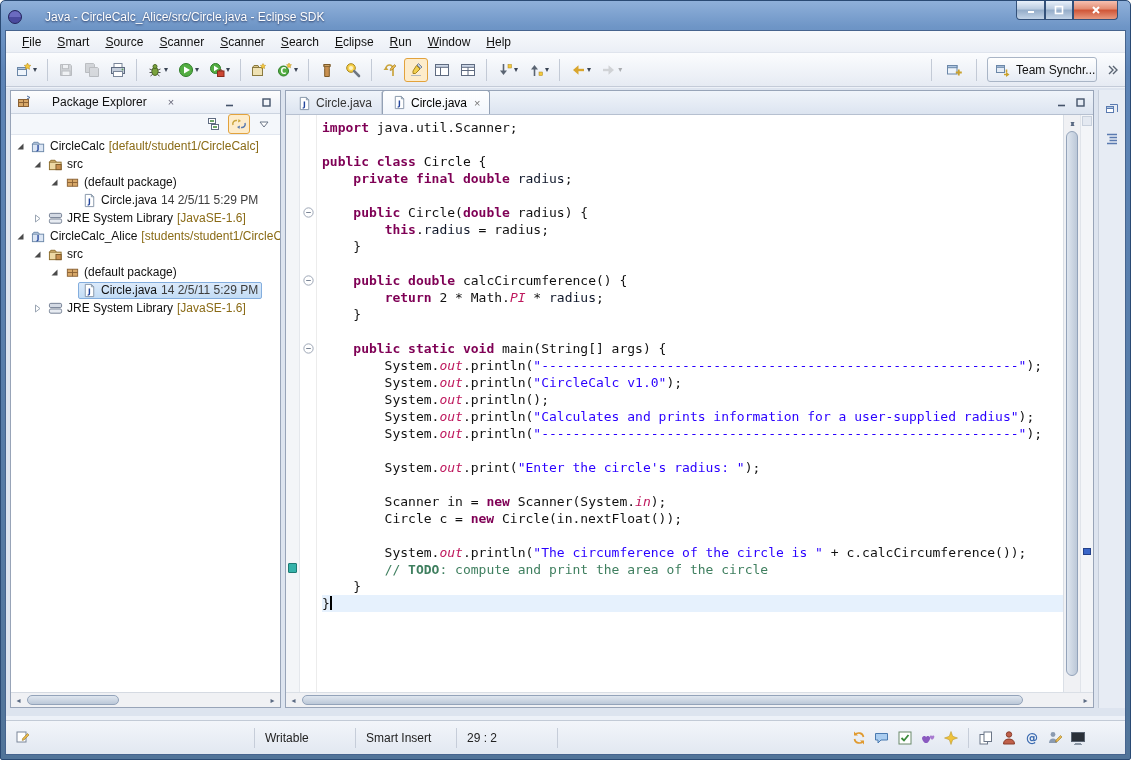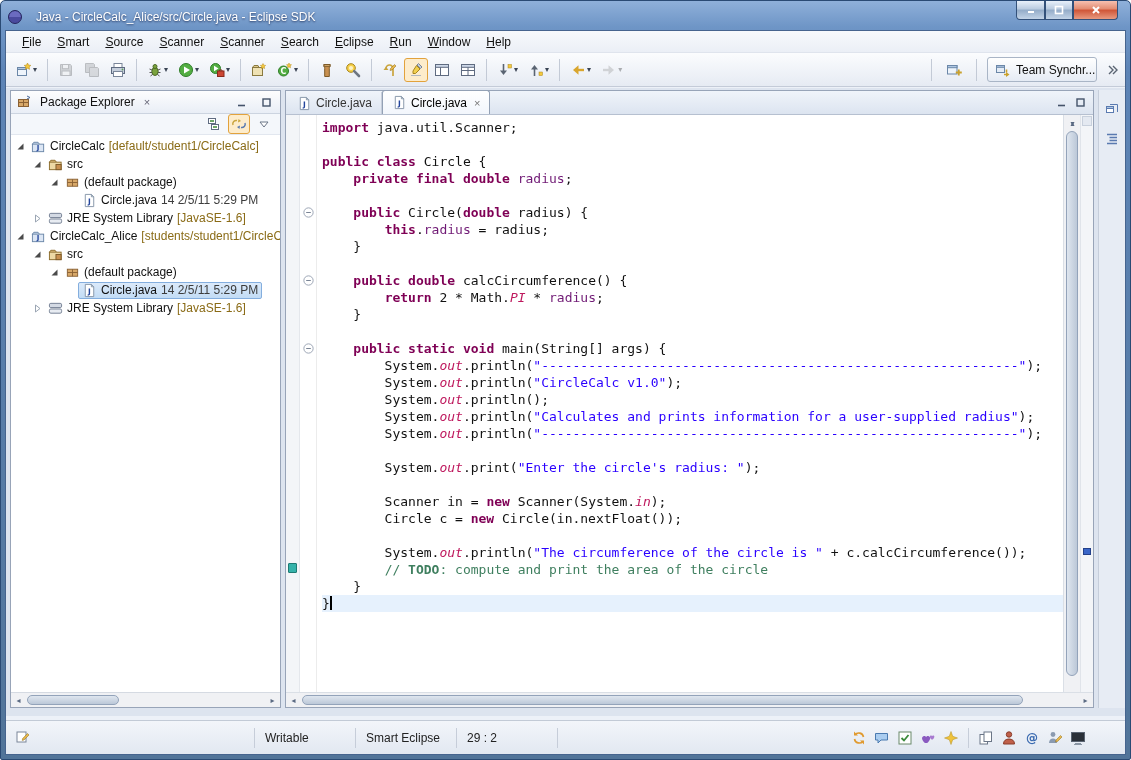--- a/index.html
+++ b/index.html
@@ -4,21 +4,21 @@
 <style>
   * { margin:0; padding:0; box-sizing:border-box; }
   html,body { width:1131px; height:760px; overflow:hidden; }
   body { font-family:"Liberation Sans","DejaVu Sans",sans-serif; font-size:12px; color:#111; }
 
   
   .frame { position:absolute; inset:0; border-radius:5px 5px 2px 2px;
     background:linear-gradient(180deg,#8fb0da 0px,#73a dummy,#6e95c6 26px,#5d84b6 70px,#55799f 100%);
     background:linear-gradient(180deg,#8fb0da 0px,#6e95c6 26px,#5d84b6 70px,#517499 100%);
     border:1px solid #2a4a74; }
-  .titlebar { position:absolute; top:3px; left:6px; right:6px; height:26px; display:flex; align-items:center; gap:13px; }
+  .titlebar { position:absolute; top:3px; left:6px; right:6px; height:26px; display:flex; align-items:center; gap:22px; }
   .title-text { color:#fff; text-shadow:0 1px 2px rgba(10,20,60,.7); }
   .win-controls { position:absolute; right:6px; top:-3px; display:flex; }
   .wbtn { height:19px; display:flex; align-items:center; justify-content:center;
     border:1px solid #33517a; border-top:none; }
   .wbtn.min { width:29px; border-radius:0 0 0 4px; background:linear-gradient(#e8f0fa,#b9cbe0 45%,#93abc8 50%,#c3d4e7); }
   .wbtn.max { width:28px; background:linear-gradient(#e8f0fa,#b9cbe0 45%,#93abc8 50%,#c3d4e7); }
   .wbtn.close { width:45px; border-radius:0 0 4px 0; background:linear-gradient(#f6c0b0,#e28a70 45%,#cf5436 50%,#e89a80); }
 
   .content { position:absolute; top:29px; left:4px; right:4px; bottom:4px; background:#edf1f8; border:1px solid #46648e; }
 
@@ -45,21 +45,21 @@
 
   .icn { width:16px; height:16px; flex:none; }
   .icn.t { width:15px; height:15px; }
   svg text { font-family:"DejaVu Sans",sans-serif; }
 
   
   .main { position:absolute; top:57px; bottom:38px; left:0; right:0; background:#dde4ef; }
 
   
   .explorer { position:absolute; left:4px; top:2px; bottom:8px; width:271px; background:#fff; border:1px solid #98a4b8; }
-  .view-header { height:23px; display:flex; align-items:center; gap:8px; padding:0 5px;
+  .view-header { height:23px; display:flex; align-items:center; gap:20px; padding:0 5px;
     background:linear-gradient(#fdfdfe,#e9eef6); border-bottom:1px solid #ccd4e0; }
   .view-close { color:#667; font-size:11px; margin-left:1px; }
   .spacer { flex:1; }
   .mini-btn { width:17px; height:15px; display:inline-flex; align-items:center; justify-content:center; }
   .view-toolbar { height:21px; display:flex; justify-content:flex-end; align-items:center; gap:3px; padding:0 5px;
     background:#f4f7fb; border-bottom:1px solid #e2e7ef; }
   .tree { position:absolute; top:46px; bottom:15px; left:0; right:0; overflow:hidden; }
   .tree-row { height:18px; display:flex; align-items:center; white-space:nowrap; }
   .exp { width:11px; height:11px; flex:none; margin-right:1px; }
   .row-inner { display:inline-flex; align-items:center; gap:4px; padding:0 3px; height:17px; border:1px solid transparent; border-radius:2px; }
@@ -87,21 +87,21 @@
   .fold-gutter { width:17px; background:#fff; border-right:1px solid #ececec; position:relative; flex:none; }
   .fold { position:absolute; left:2px; width:13px; height:13px; }
   .code { flex:1; position:relative; font-family:"DejaVu Sans Mono",monospace; font-size:13px; line-height:17px;
     padding:4px 0 0 5px; white-space:pre; overflow:hidden; }
   .code-line { height:17px; }
   .code-line.current { background:#e6f1fd; }
   .tok-k { color:#7f0055; font-weight:bold; }
   .tok-s { color:#2a00ff; }
   .tok-c { color:#3f7f5f; }
   .tok-t { color:#3f7f5f; font-weight:bold; }
-  .tok-f { color:#701a75; }
+  .tok-f { color:#0f172a; }
   .tok-sf { color:#be185d; font-style:italic; }
   .caret { display:inline-block; width:2px; height:14px; background:#000; vertical-align:-2px; }
 
   .vscroll { width:17px; background:#f0f1f4; border-left:1px solid #dadfe6; position:relative; flex:none; }
   .vthumb { position:absolute; left:2px; right:2px; top:16px; bottom:16px; background:linear-gradient(90deg,#dfe6ef,#bcc8d8); border:1px solid #93a3ba; border-radius:6px; }
   .overview { width:13px; background:#f3f5f8; border-left:1px solid #e0e4ea; position:relative; flex:none; }
   .ov-head { position:absolute; top:1px; left:1px; right:1px; height:10px; background:#e4e9f1; border:1px solid #c8d0dc; }
   .ov-marker { position:absolute; left:2px; top:433px; width:8px; height:7px; background:#3a66c8; border:1px solid #23408a; }
   .ehscroll { position:absolute; left:0; right:0; bottom:0; height:15px; background:#f0f1f4; border-top:1px solid #dadfe6; }
 
@@ -634,21 +634,21 @@
 
     <div class="statusbar">
       <span class="sb-icon"><svg class="icn " viewBox="0 0 16 16">
             <rect x="2" y="3" width="9" height="10" fill="#fff" stroke="#7a8699"></rect>
             <path d="M12.5 4.5 14 6l-5 5-1.8.4.4-1.8z" fill="#e8b84a" stroke="#8a6a1c" stroke-width=".5"></path>
           </svg></span>
       <div class="sb-cells">
         <span class="sb-divider"></span>
         <span class="sb-cell">Writable</span>
         <span class="sb-divider"></span>
-        <span class="sb-cell">Smart Eclipse</span>
+        <span class="sb-cell">Smart Insert</span>
         <span class="sb-divider"></span>
         <span class="sb-cell">29 : 2</span>
         <span class="sb-divider"></span>
       </div>
       <div class="sb-right">
           <span class="sb-group">
             <span class="sb-ibtn">
               <svg class="icn " viewBox="0 0 16 16">
                 <path d="M12.5 7A4.8 4.8 0 0 0 4 4.8" fill="none" stroke="#e09a2f" stroke-width="1.6"></path>
                 <path d="M3 1.5v4h4z" fill="#e09a2f"></path>

